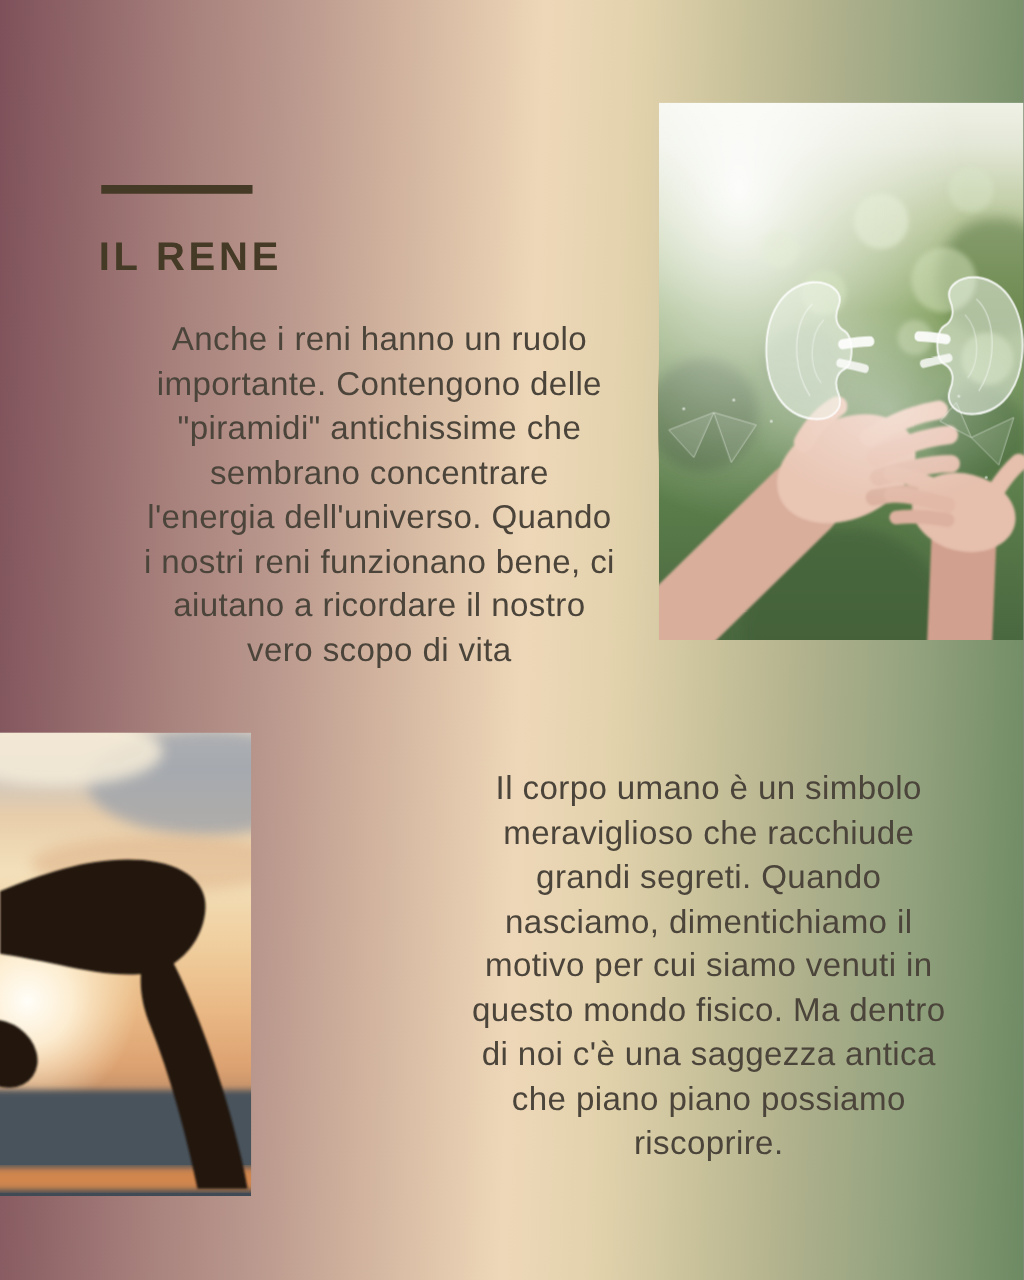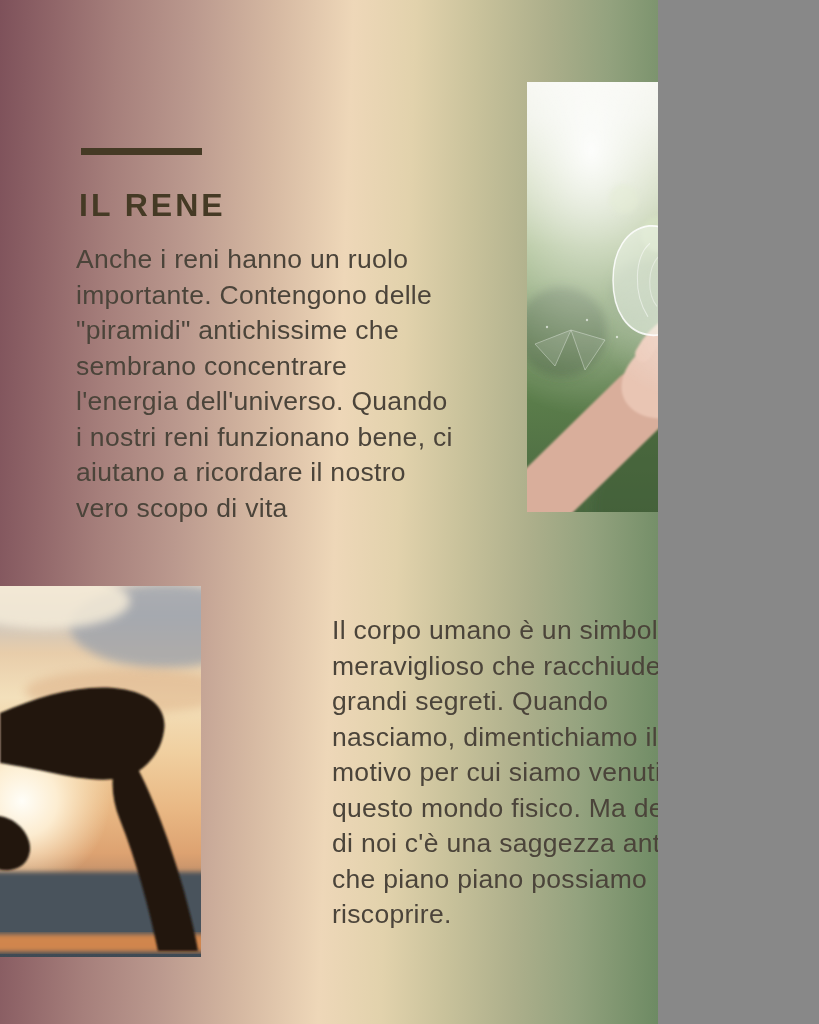--- a/index.html
+++ b/index.html
@@ -1,52 +1,53 @@
 <!DOCTYPE html>
 <html style="--heading-color: #453a25; --text-color: #4b443a; --bg-left: #7e515a; --bg-mid: #eed7b8; --bg-right: #6d8a63;"><head>
 <meta charset="utf-8">
 <style>
   html,body{margin:0;padding:0;background:#888;}
   .canvas{
     position:relative;
-    width:658px;height:1024px;
+    width:819px;height:1024px;
     overflow:hidden;
     font-family:"Liberation Sans","DejaVu Sans",sans-serif;
     background:linear-gradient(92deg,
       var(--bg-left) 0%,
       #916669 8%,
       #a67f7b 17%,
       #bb998e 28%,
       #d6b9a2 40%,
       var(--bg-mid) 51%,
       #e2d2ac 60%,
       #c9c29b 69%,
       #adaf8b 79%,
       #93a27e 88%,
       var(--bg-right) 100%);
+    text-align:center;
   }
   .rule{
     position:absolute;left:81px;top:148px;
     width:121px;height:7px;
     background:var(--heading-color);
   }
   .title{
     position:absolute;left:79px;top:189px;margin:0;
     font-size:32px;font-weight:800;letter-spacing:3px;
     color:var(--heading-color);
     line-height:1;
     white-space:nowrap;
   }
   .para{
     position:absolute;margin:0;
     font-size:26.5px;line-height:35.5px;letter-spacing:0.3px;
     color:var(--text-color);
     white-space:pre-line;
   }
-  .intro-para{left:76px;top:242px;width:455px;}
+  .intro-para{left:76px;top:254px;width:455px;}
   .body-para{left:332px;top:613px;width:470px;}
   .photo{position:absolute;overflow:hidden;}
   .photo-kidneys{left:527px;top:82px;width:292px;height:430px;}
   .photo-heart{left:0;top:586px;width:201px;height:371px;}
   .photo svg{display:block;}
 </style>
 </head>
 <body>
 
 <div class="canvas">

